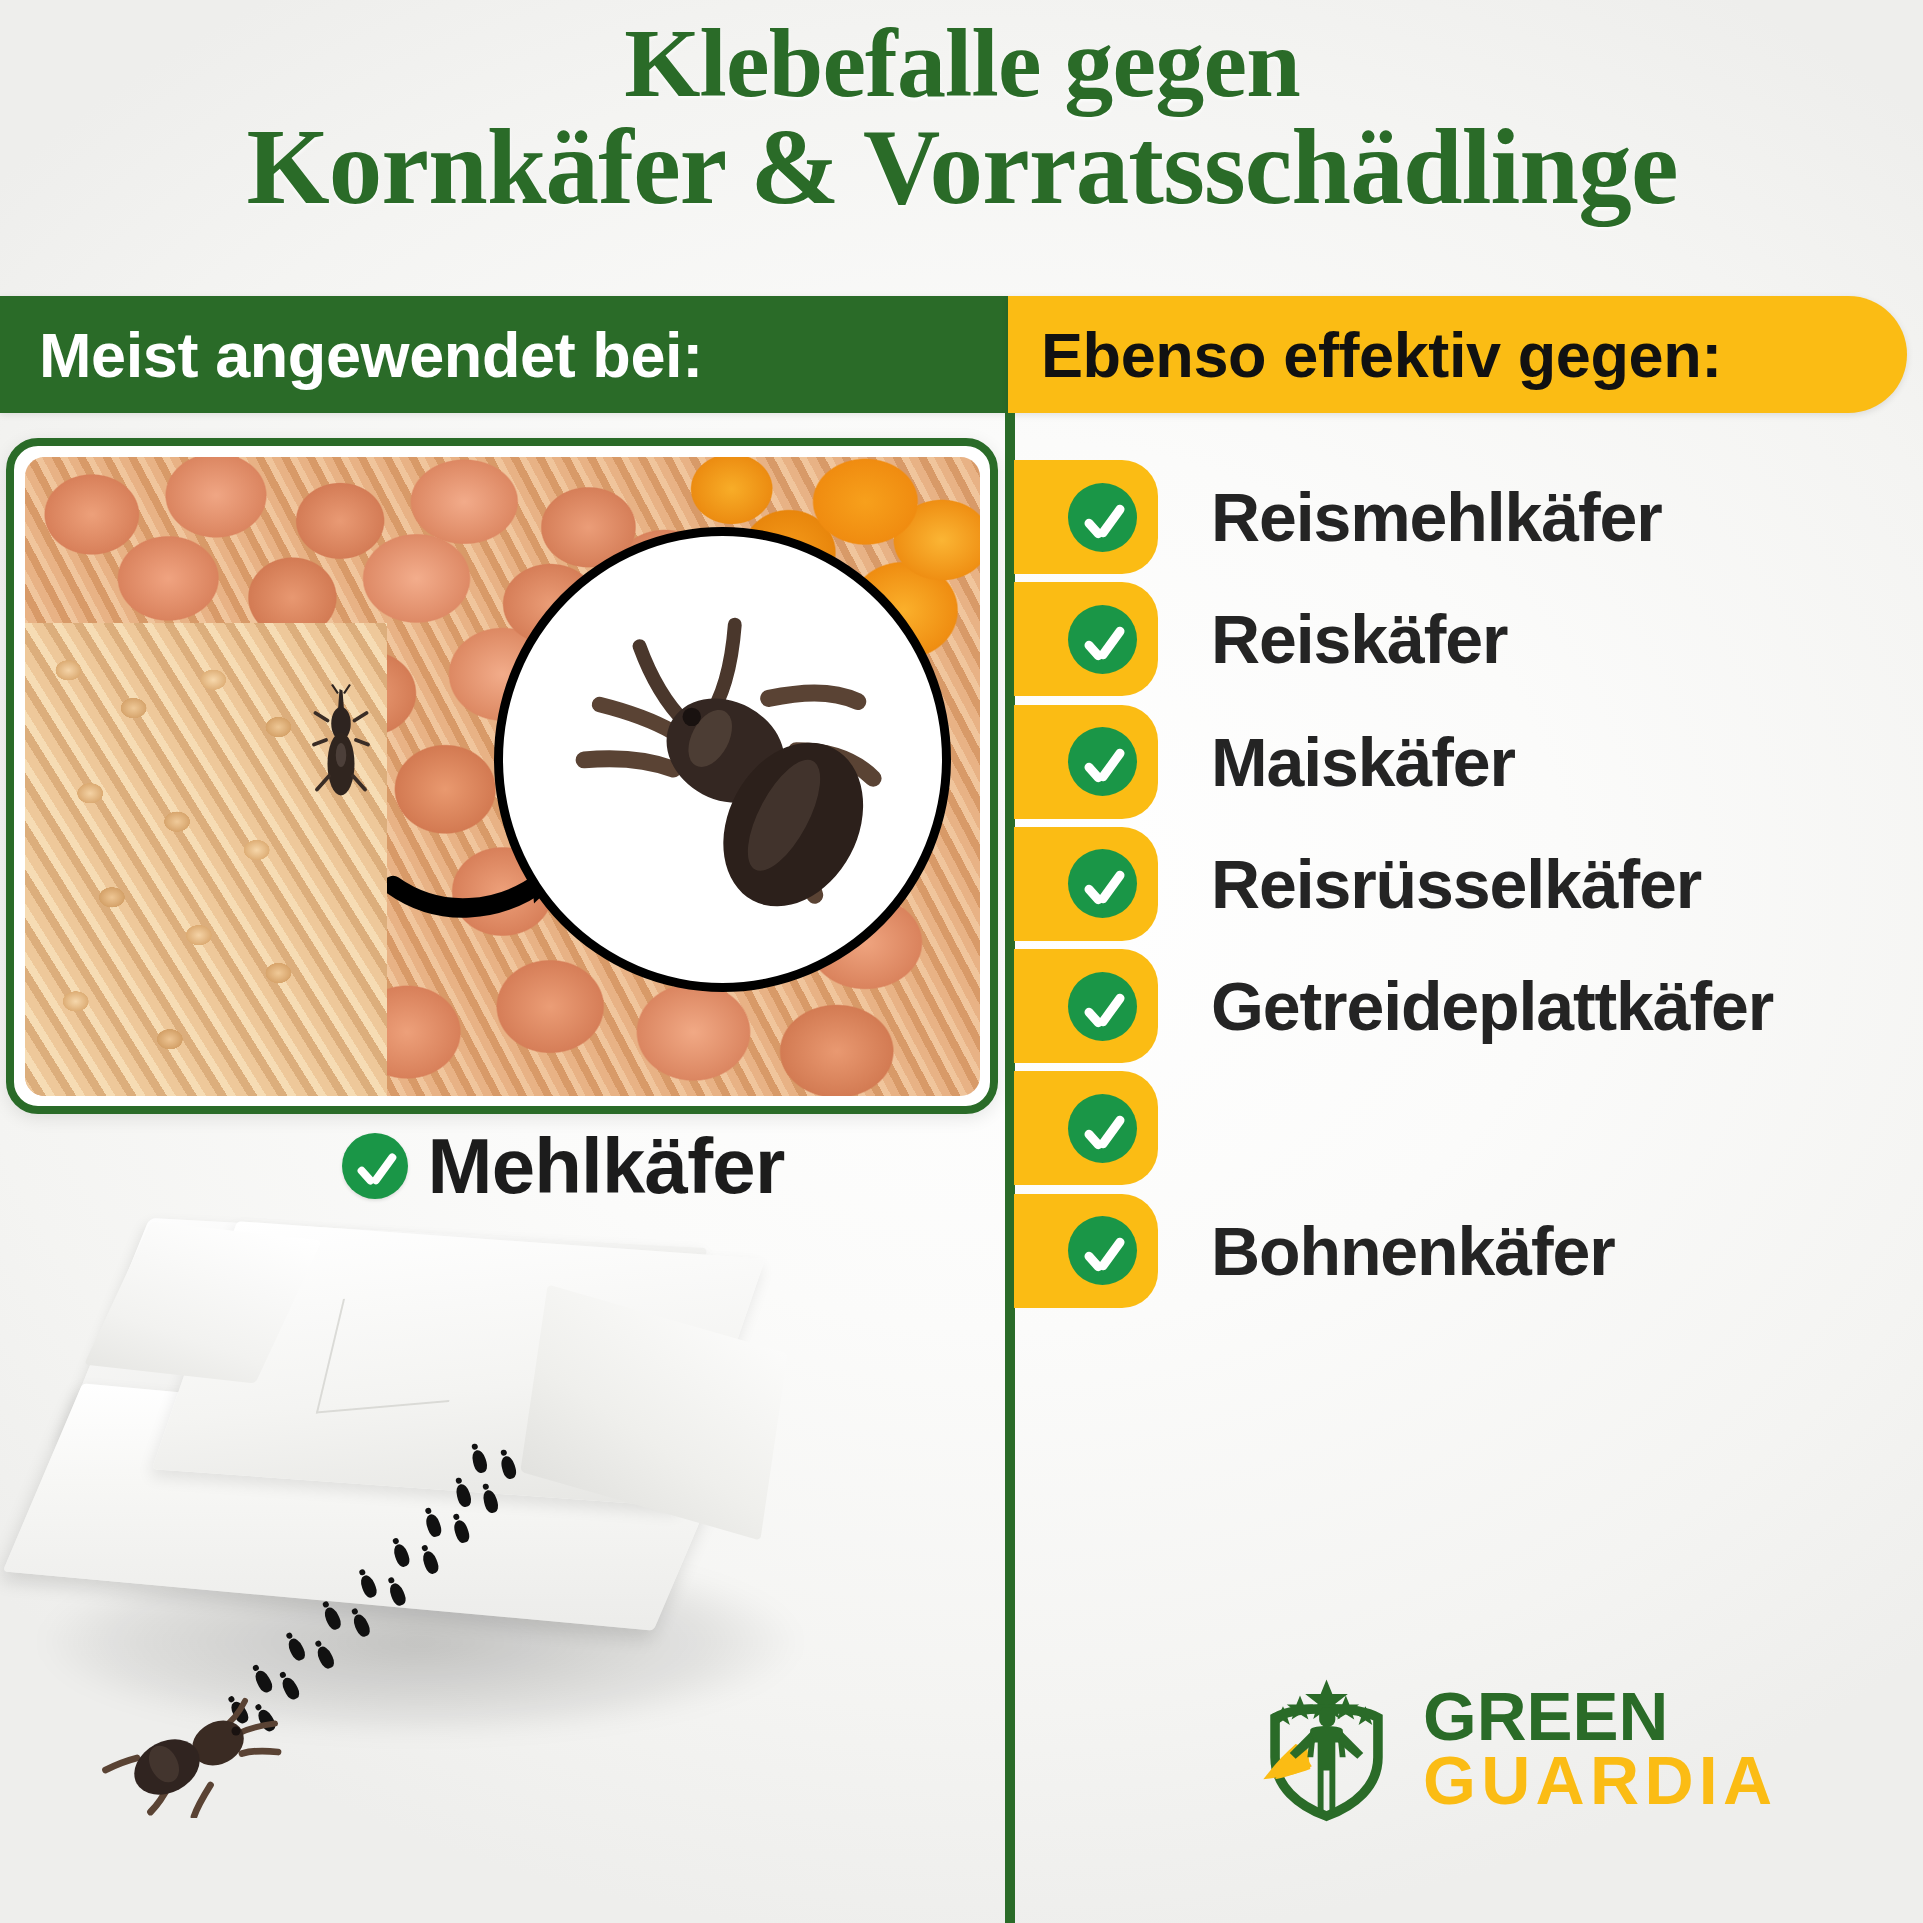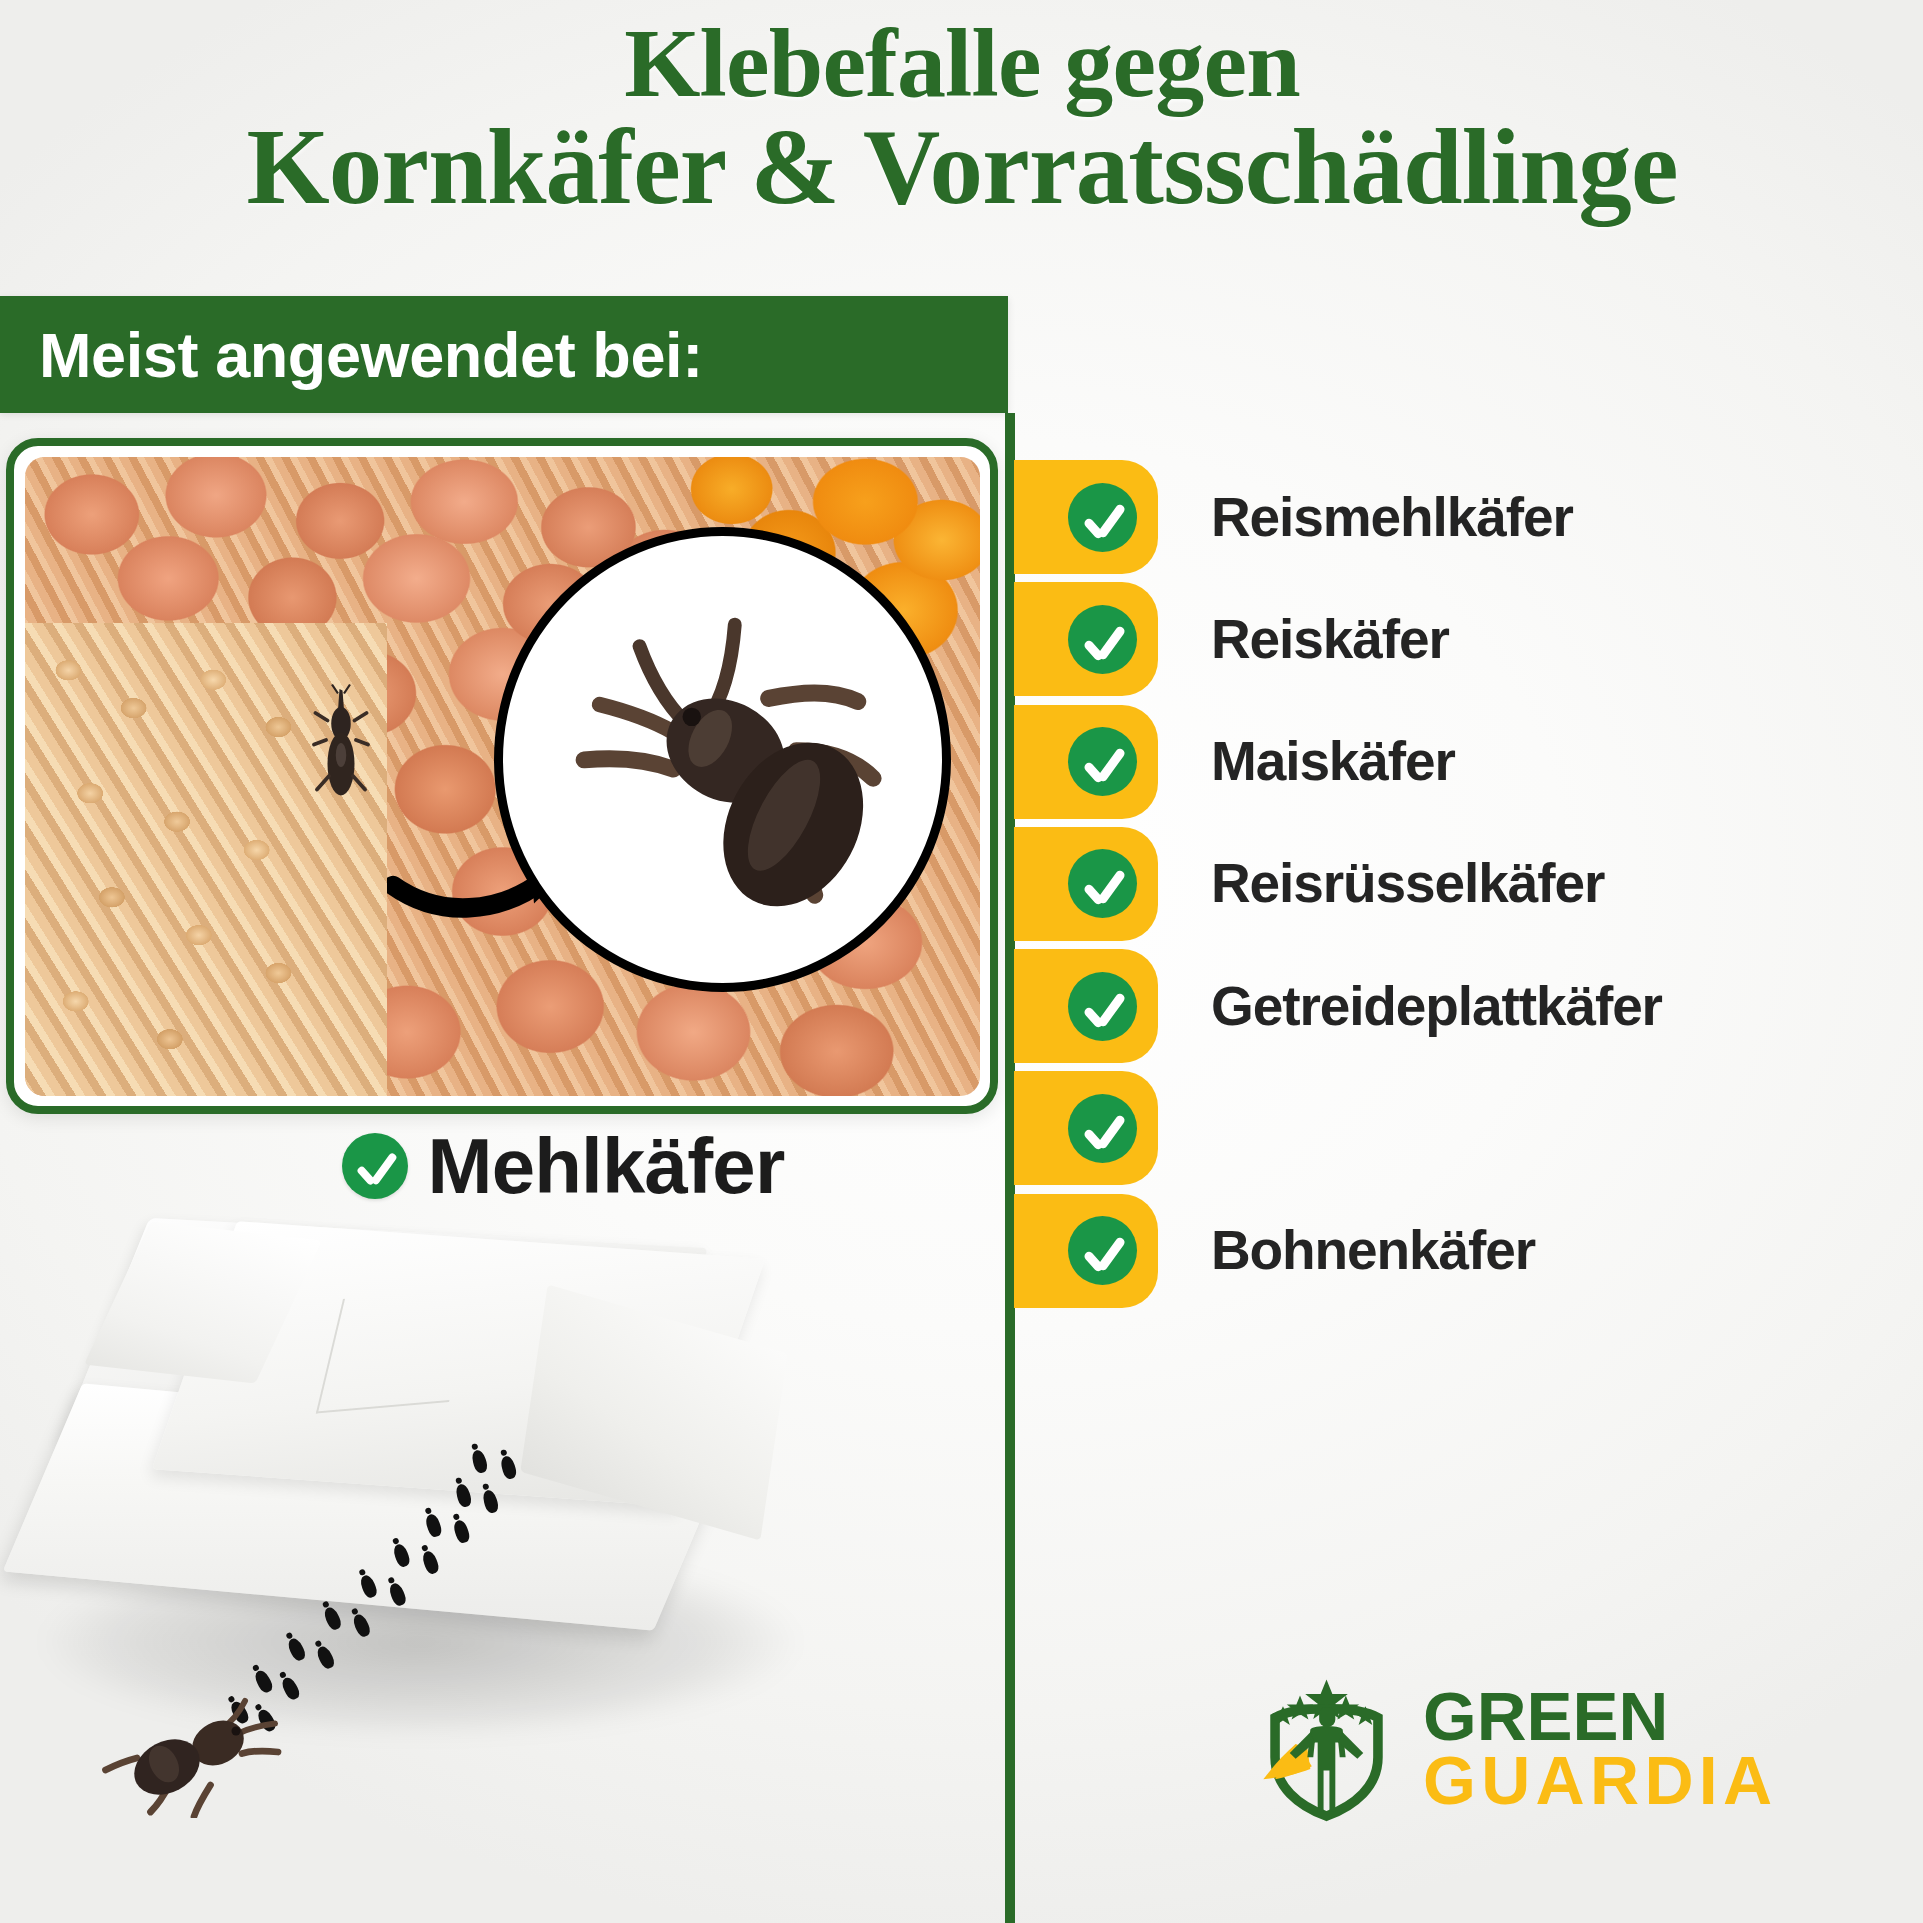--- a/index.html
+++ b/index.html
@@ -369,21 +369,21 @@
     transform: rotate(-42deg);
   }
   .pest-check::after {
     width: 9px; height: 38px;
     left: 39px; top: 19px;
     transform: rotate(36deg);
   }
   .pest-label {
     position: absolute;
     left: 197px;
-    font-size: 55px;
+    font-size: 68px;
     font-weight: 700;
     color: #242424;
     letter-spacing: -1.1px;
     line-height: 1;
     white-space: nowrap;
   }
 
   
   #brand-logo {
     position: absolute;
@@ -423,20 +423,23 @@
 <div id="canvas">
 
   <div id="title-block">
     <span class="title-line" id="title-line-1">Klebefalle gegen</span>
     <span class="title-line" id="title-line-2">Kornkäfer &amp; Vorratsschädlinge</span>
   </div>
 
   <div id="header-bars">
     <div id="header-left-bar">
       <span id="header-left-label">Meist angewendet bei:</span>
+    </div>
+    <div id="header-right-bar">
+      <span id="header-right-label">Ebenso effektiv gegen:</span>
     </div>
   </div>
 
   <div id="column-divider"></div>
 
   <div id="photo-frame">
     <div id="photo-inner">
       <div id="photo-wheat-mask"></div>
 
       <svg id="photo-weevil" viewBox="0 0 80 200">

